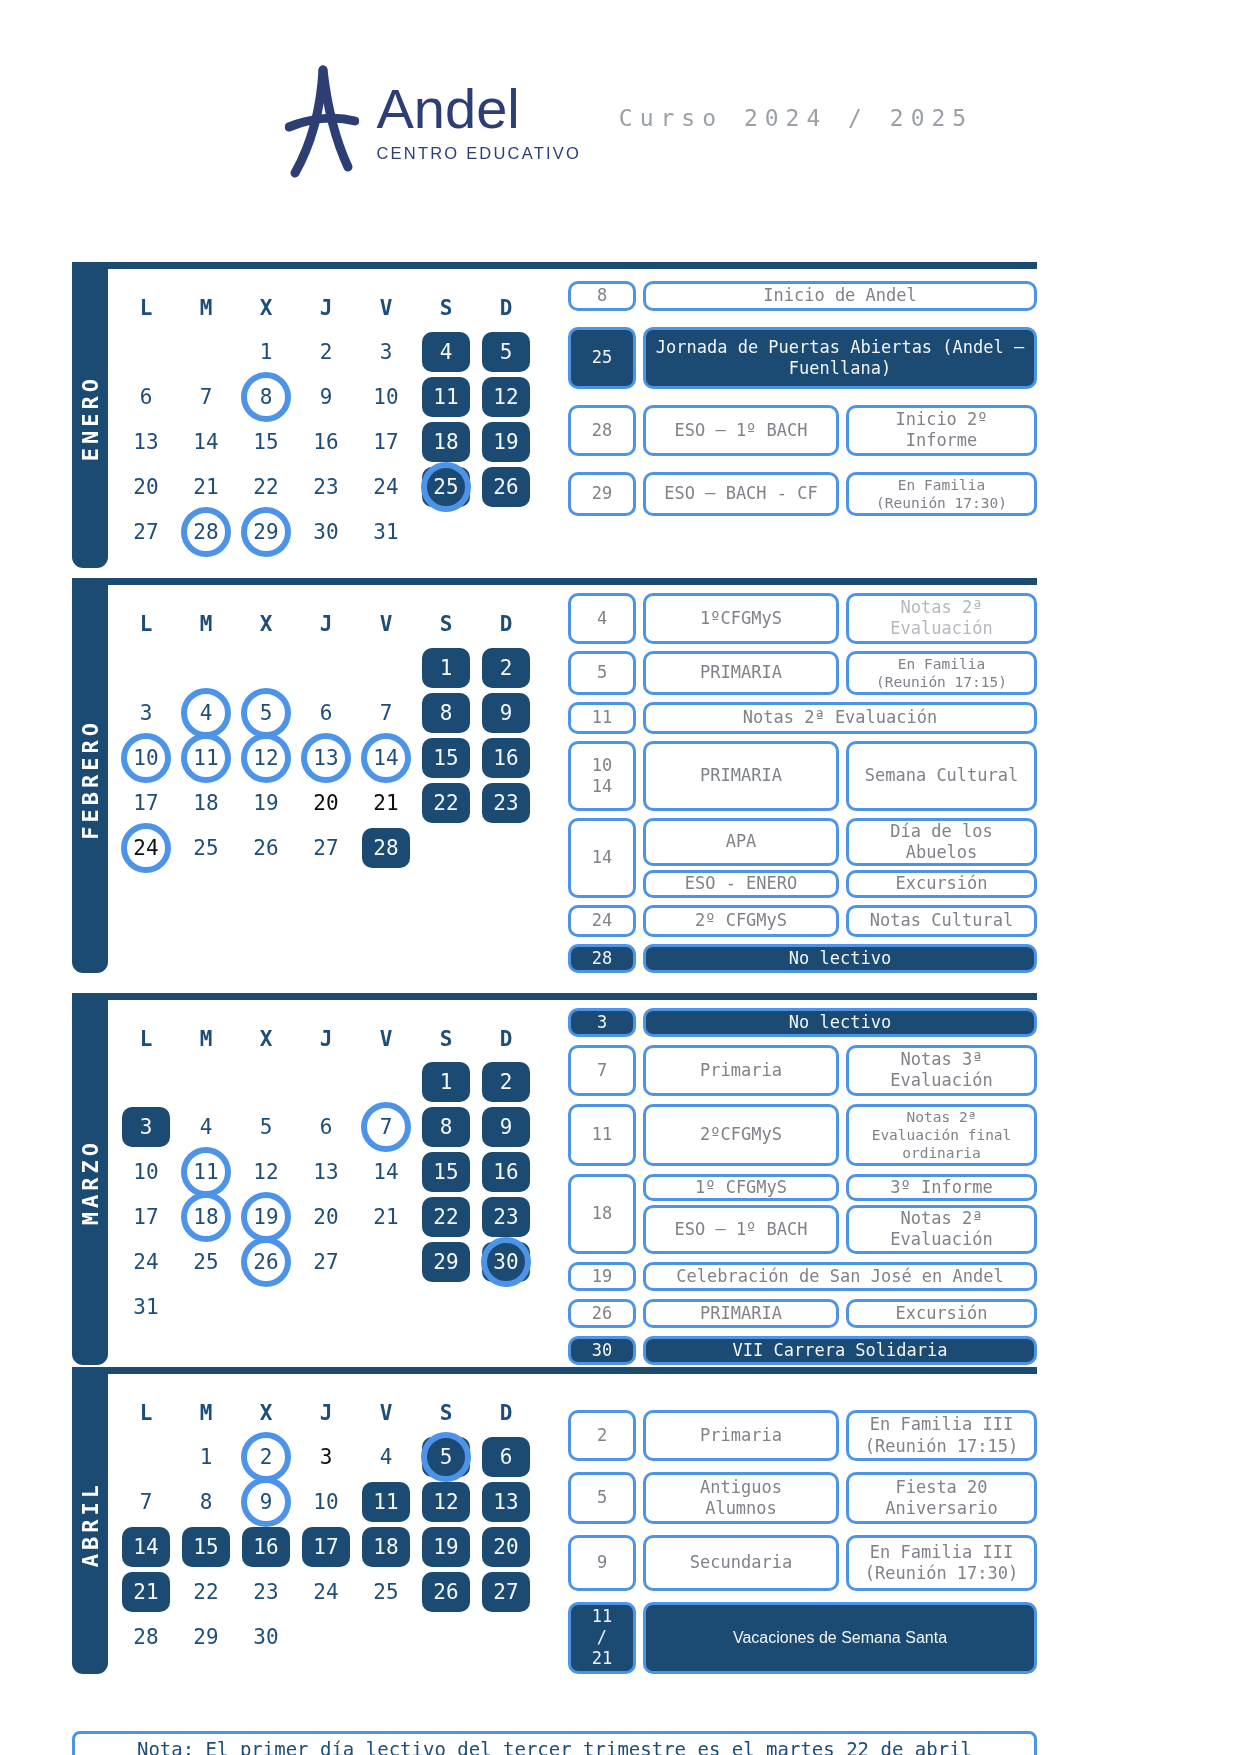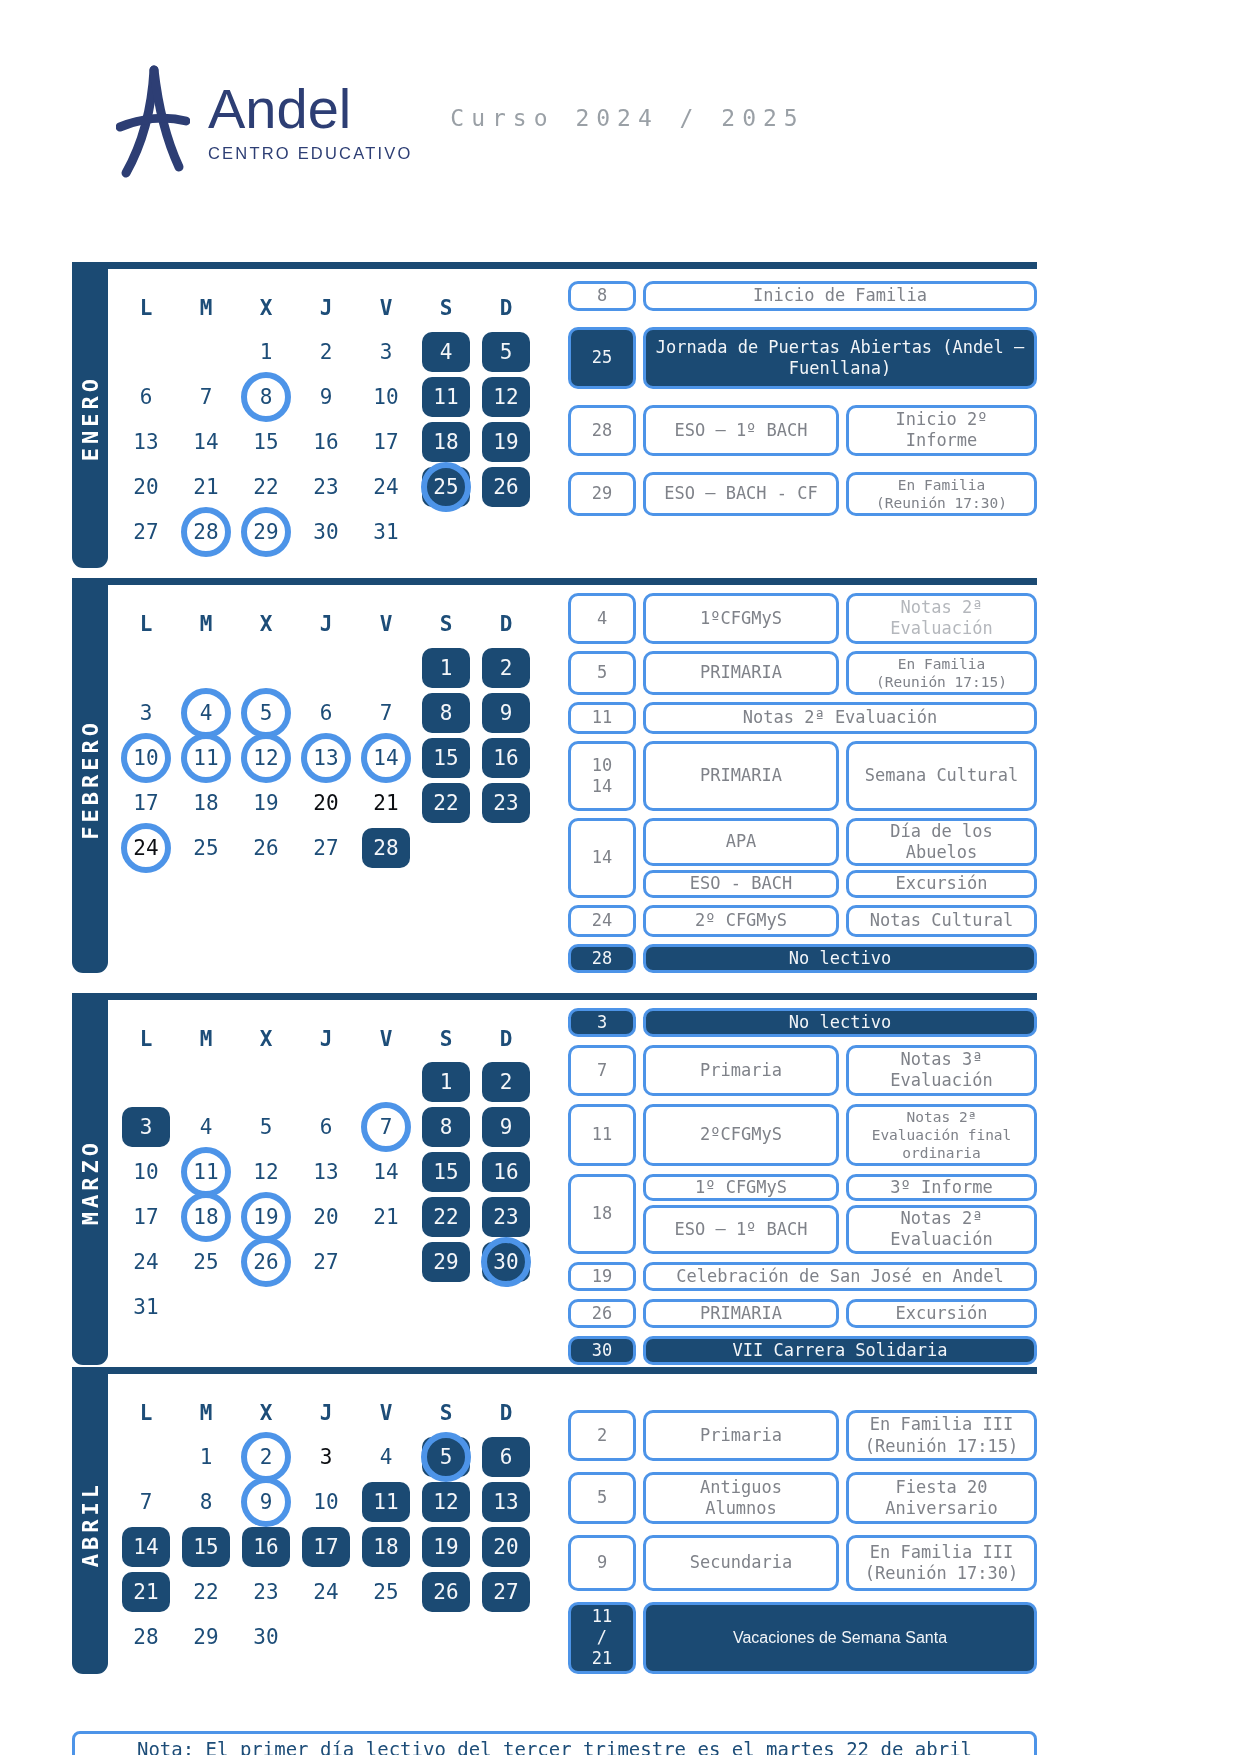--- a/index.html
+++ b/index.html
@@ -1,21 +1,21 @@
 <!DOCTYPE html>
 <html><head>
 <meta charset="utf-8">
 <style>
   html,body{margin:0;padding:0;background:#ffffff;}
   .page{position:relative;width:1241px;height:1755px;background:#fff;overflow:hidden;
         font-family:"DejaVu Sans Mono", monospace;}
   .content{position:absolute;left:72px;top:56px;width:965px;}
 
   
-  .header{display:flex;justify-content:flex-start;height:132px;margin-bottom:74px;}
+  .header{display:flex;justify-content:flex-end;height:132px;margin-bottom:74px;}
   .logo{display:flex;align-items:center;gap:18px;margin-left:44px;}
   .logo-mark{width:74px;height:118px;}
   .logo-name{font-family:"Liberation Sans", sans-serif;font-size:56px;line-height:1;color:#2d3e74;}
   .logo-sub{font-family:"Liberation Sans", sans-serif;font-size:16.5px;letter-spacing:2.2px;color:#2d3e74;margin-top:7px;}
   .title-block{width:430px;text-align:center;margin-top:22px;margin-right:26px;}
   .title{font-size:27px;font-weight:700;letter-spacing:9px;color:#1c3f6e;}
   .subtitle{margin-top:27px;font-size:23px;letter-spacing:7px;color:#9aa0a6;}
 
   
   .month{width:965px;}
@@ -206,21 +206,21 @@
                     <span class="num">30</span>
                   </div>
                   <div class="cell" style="grid-area: 6 / 5;">
                     <span class="num">31</span>
                   </div>
                 </div>
               </div>
               <div class="events" style="padding-top: 12px; gap: 16px;">
                 <div class="ev" style="min-height: 30px;">
                   <div class="ev-box ev-num">8</div>
-                  <div class="ev-box ev-full">Inicio de Familia</div>
+                  <div class="ev-box ev-full">Inicio de Andel</div>
                 </div>
                 <div class="ev dark" style="min-height: 62px;">
                   <div class="ev-box ev-num">25</div>
                   <div class="ev-box ev-full">Jornada de Puertas Abiertas (Andel – Fuenllana)</div>
                 </div>
                 <div class="ev" style="min-height: 30px;">
                   <div class="ev-box ev-num">28</div>
                   <div class="ev-box ev-label">ESO – 1º BACH</div>
                   <div class="ev-box ev-desc">Inicio 2º Informe</div>
                 </div>
@@ -374,21 +374,21 @@
                   <div class="ev-box ev-desc">Semana Cultural</div>
                 </div>
                 <div class="ev" style="min-height: 60px;">
                   <div class="ev-box ev-num">14</div>
                   <div class="ev-stack">
                     <div class="ev-subrow">
                       <div class="ev-box ev-label">APA</div>
                       <div class="ev-box ev-desc">Día de los Abuelos</div>
                     </div>
                     <div class="ev-subrow">
-                      <div class="ev-box ev-label">ESO - BACH</div>
+                      <div class="ev-box ev-label">ESO - ENERO</div>
                       <div class="ev-box ev-desc">Excursión</div>
                     </div>
                   </div>
                 </div>
                 <div class="ev" style="min-height: 32px;">
                   <div class="ev-box ev-num">24</div>
                   <div class="ev-box ev-label">2º CFGMyS</div>
                   <div class="ev-box ev-desc">Notas Cultural</div>
                 </div>
                 <div class="ev dark" style="min-height: 27px;">

